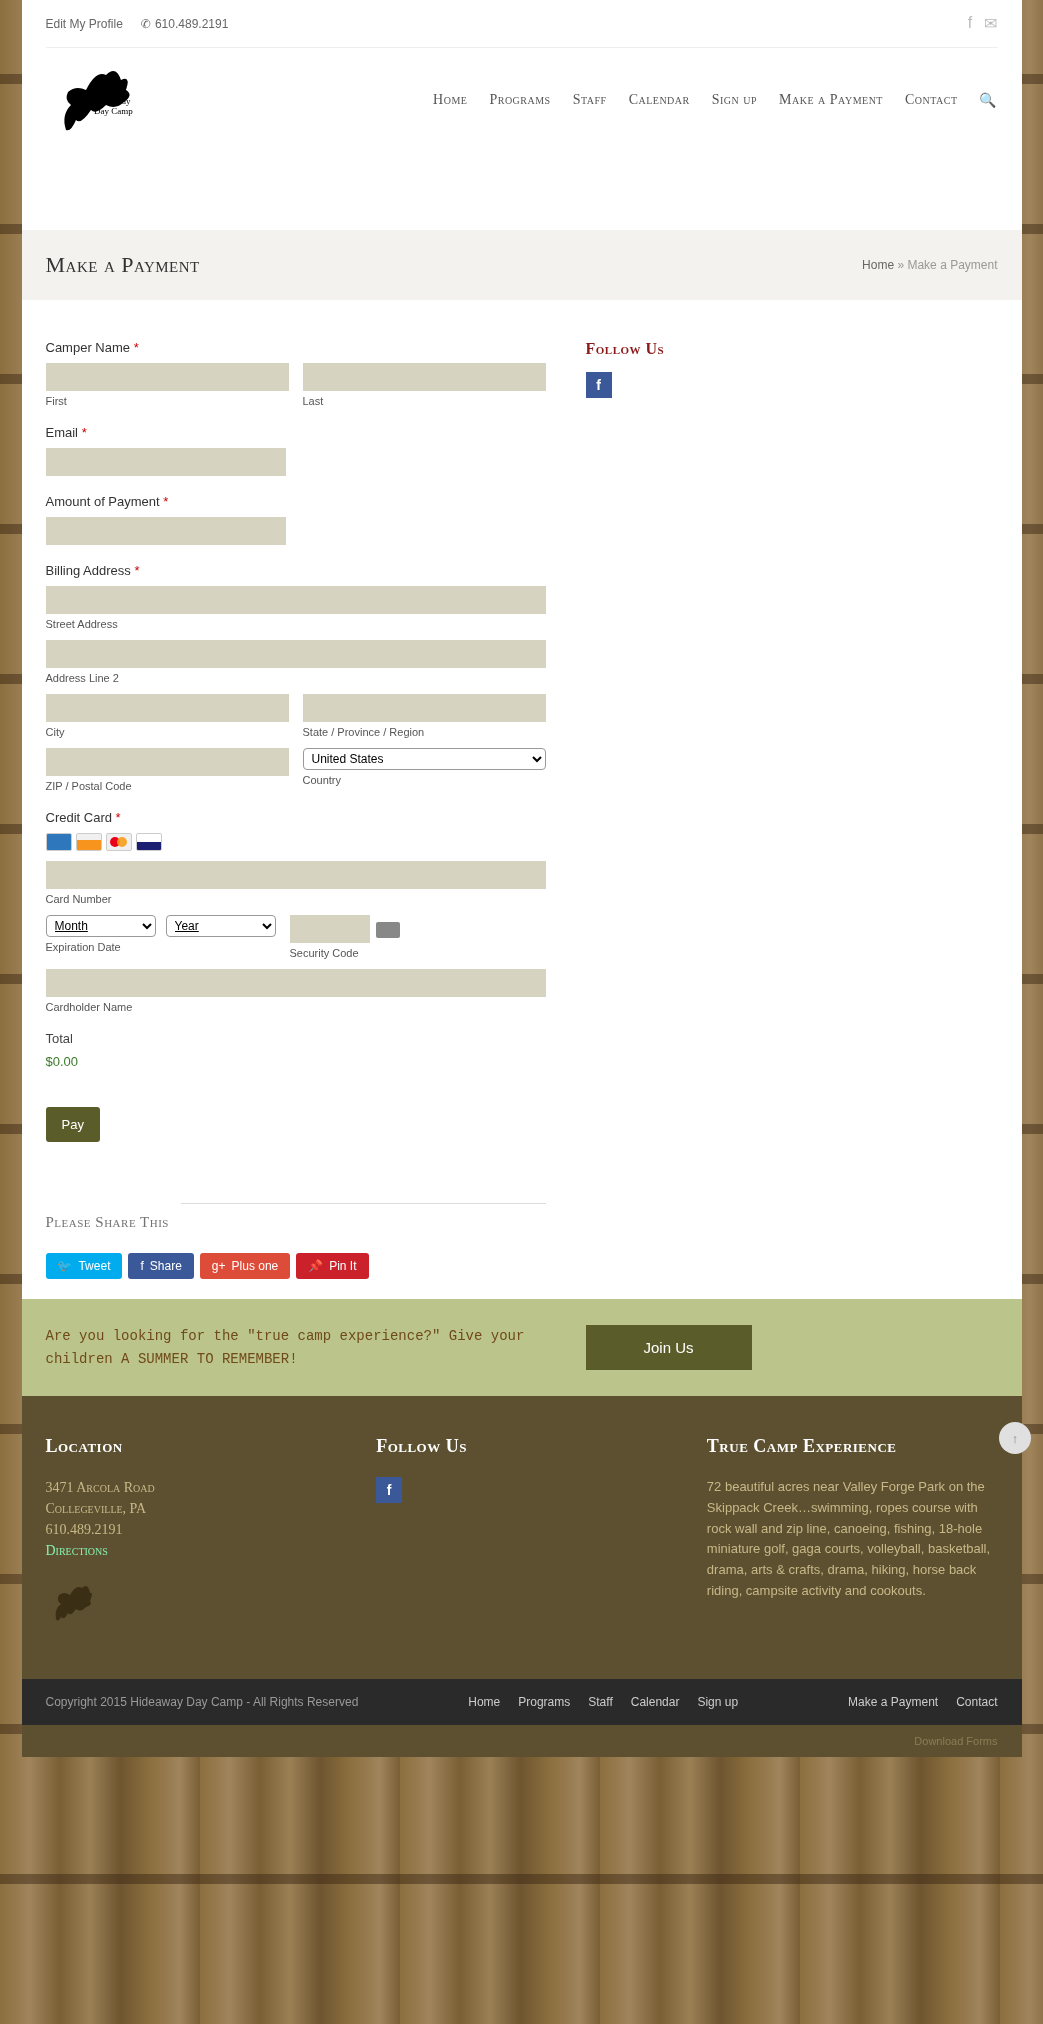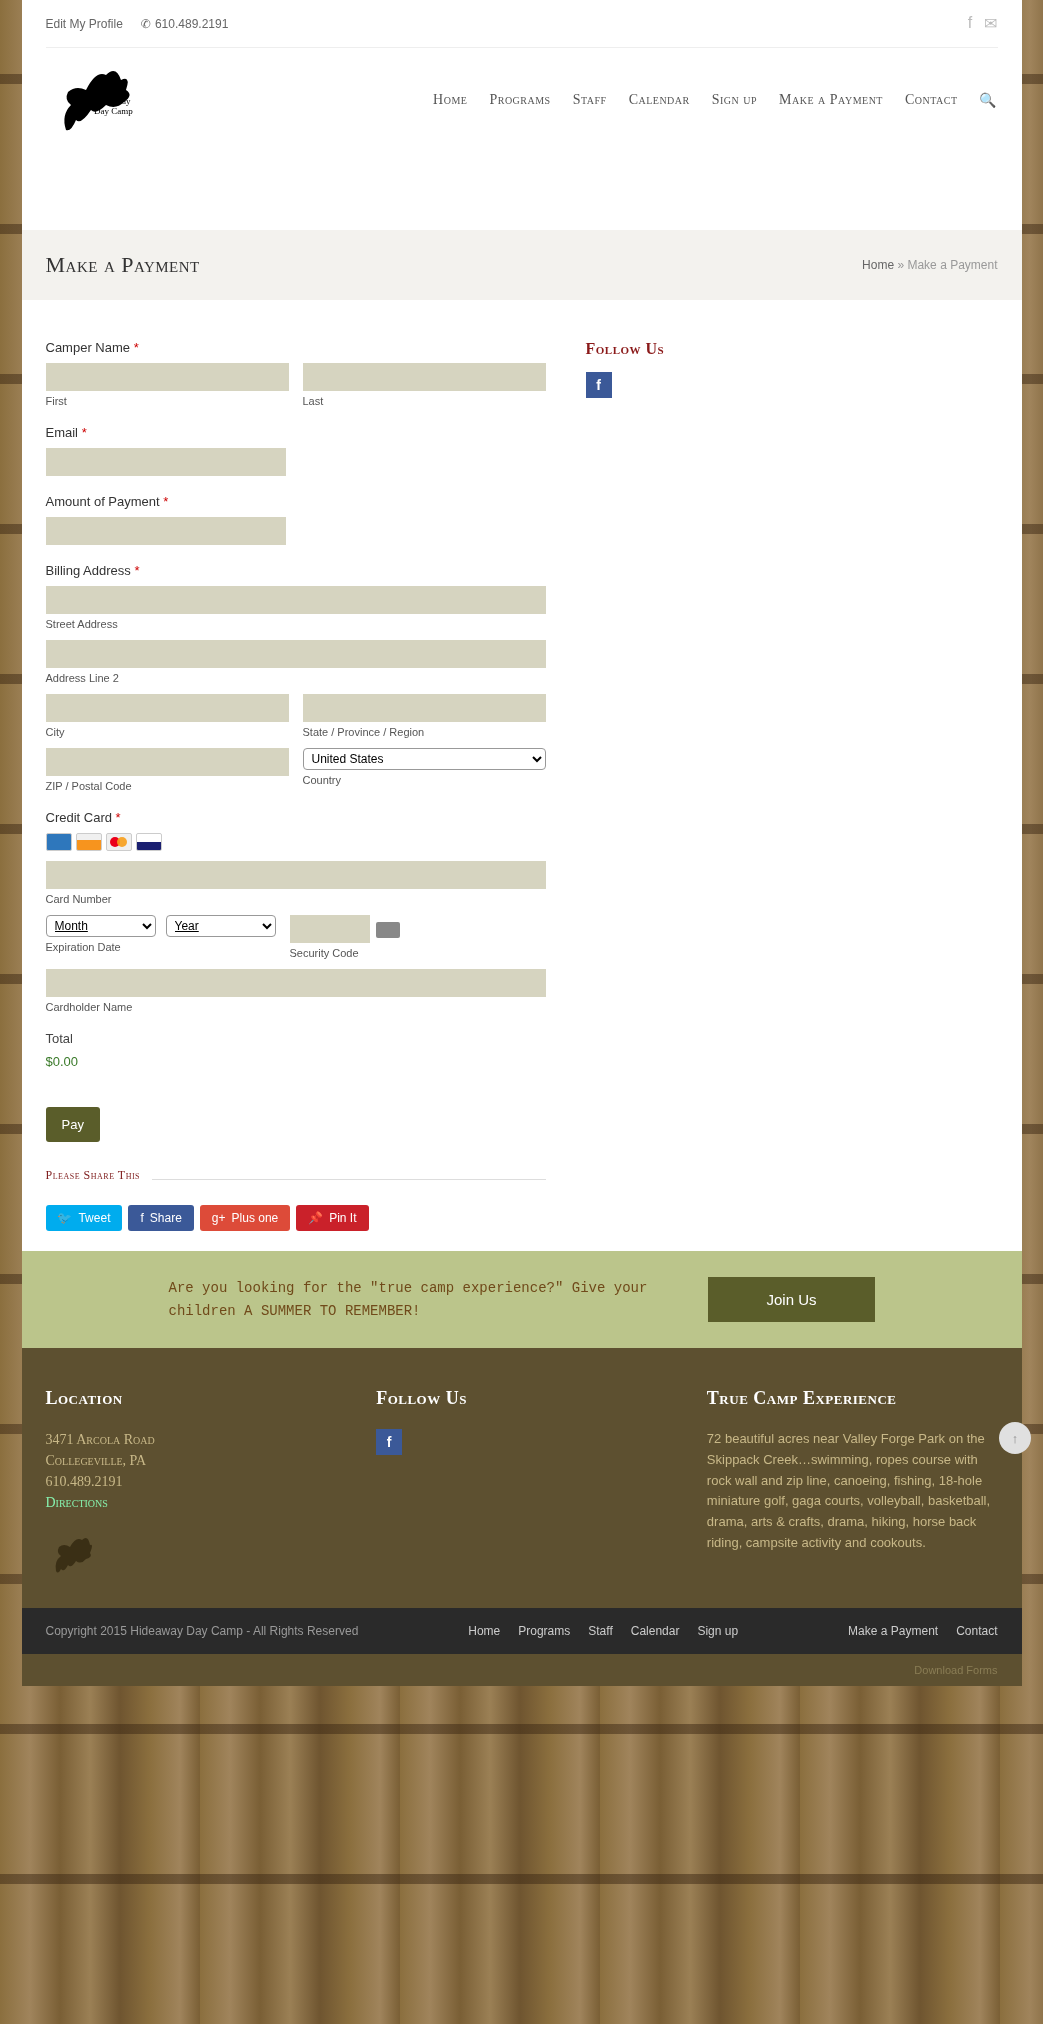--- a/index.html
+++ b/index.html
@@ -56,32 +56,32 @@
 .ci-mc::after { content:''; position:absolute; width:10px; height:10px; border-radius:50%; background:#f79e1b; left:10px; top:3px; opacity:0.9; }
 .ci-visa { background: linear-gradient(#fff 50%, #1a1f71 50%); }
 .ci-cvv { width: 24px; height: 16px; background: #888; border-radius: 2px; display: inline-block; vertical-align: middle; margin-left: 6px; }
 .exp-row { display: flex; gap: 10px; }
 .exp-row .select { width: 110px; text-decoration: underline; }
 .sec-row { display: flex; gap: 14px; align-items: flex-start; }
 .total-label { font-size: 13px; margin-bottom: 8px; }
 .total-val { color: #3a7a2a; font-size: 13px; }
 .pay-btn { background: #5a5d2a; color: #fff; border: none; padding: 10px 16px; font-size: 13px; border-radius: 3px; cursor: pointer; margin-top: 20px; }
 .share-section { margin-top: 26px; }
-.share-title { font-family: Georgia, serif; font-variant: small-caps; font-size: 12px; color: #7f1d1d; padding-bottom: 8px; border-bottom: 1px solid #ddd; letter-spacing: 0.5px; }
+.share-title { font-family: Georgia, serif; font-variant: small-caps; font-size: 15px; color: #737373; padding-bottom: 8px; border-bottom: 1px solid #ddd; letter-spacing: 0.5px; margin-top: 46px; }
 .share-title-line { flex: 1; height: 1px; background: #ddd; }
 .share-btns { display: flex; gap: 6px; margin-top: 14px; }
 .share-btn { display: inline-flex; align-items: center; gap: 6px; padding: 6px 12px; color: #fff; font-size: 12px; border-radius: 3px; cursor: pointer; }
 .sb-tw { background: #00acee; }
 .sb-fb { background: #3b5998; }
 .sb-gp { background: #dd4b39; }
 .sb-pi { background: #ca212a; }
-.cta-bar { background: #bbc58b; padding: 26px 24px; display: flex; justify-content: center; align-items: center; }
+.cta-bar { background: #bbc58b; padding: 26px 24px; display: flex; justify-content: flex-start; align-items: center; }
 .cta-text { font-family: 'Courier New', monospace; color: #704a1a; font-size: 14px; line-height: 1.6; max-width: 540px; }
 .cta-btn { background: #5a5d2a; color: #fff; padding: 14px 58px; font-size: 15px; cursor: pointer; border: none; }
-.footer { background: #5d5030; color: #d0c8a8; padding: 40px 24px 27px; display: flex; gap: 40px; }
+.footer { background: #5d5030; color: #d0c8a8; padding: 40px 24px 50px; display: flex; gap: 40px; }
 .footer-col { flex: 1; }
 .footer-title { font-family: Georgia, serif; font-variant: small-caps; color: #fff; font-size: 18px; margin-bottom: 20px; letter-spacing: 0.5px; }
 .footer-addr { font-family: Georgia, serif; font-variant: small-caps; font-size: 14px; line-height: 1.5; color: #c8b888; }
 .footer-addr .dir { color: #86efac; }
 .footer-lizard { margin-top: 18px; width: 50px; height: 50px; }
 .footer-text { font-size: 13px; line-height: 1.6; color: #c8b888; margin-top: 12px; }
 .bottom-bar { background: #2a2a2a; color: #999; padding: 16px 24px; display: flex; justify-content: space-between; align-items: center; font-size: 12px; }
 .bottom-links { display: flex; gap: 18px; }
 .bottom-links span, .bottom-links a { color: #ccc; text-decoration: none; cursor: pointer; }
 .bottom-sub { background: #5d5030; color: #8a7d55; padding: 10px 24px; text-align: right; font-size: 11px; }

